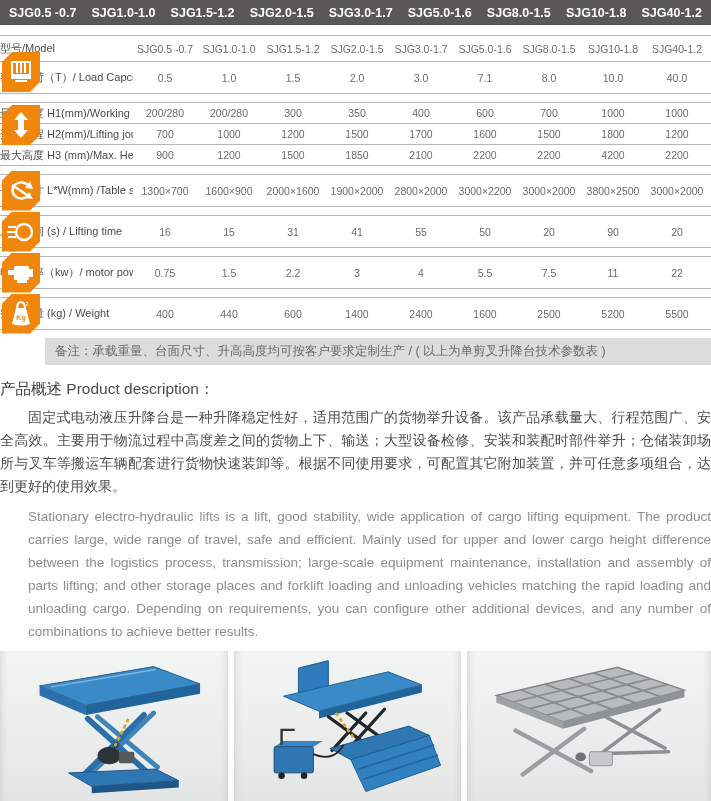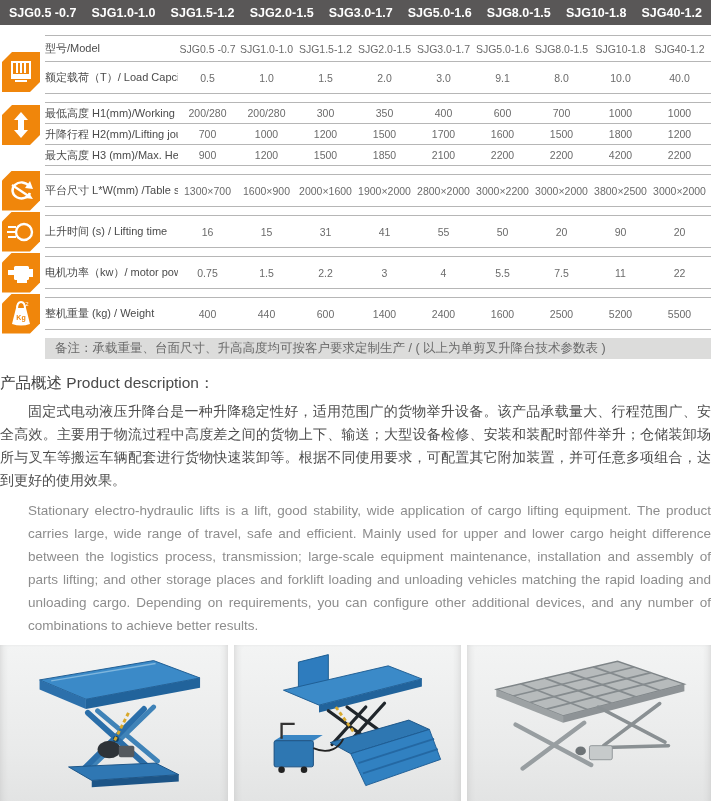--- a/index.html
+++ b/index.html
@@ -15,41 +15,41 @@
     height:25px; background:#595757;
     display:flex; align-items:center; justify-content:space-between;
     padding:0 9px;
   }
   .model-bar span {
     color:#fff; font-weight:bold; font-size:12.5px; white-space:nowrap;
   }
 
   
   .spec { margin-top:10px; }
-  .group { position:relative; padding-left:45px; margin-bottom:8px; }
+  .group { position:relative; margin-bottom:8px; }
   .rows  { border-top:1px solid #b6b6b6; }
   .trow  { display:flex; align-items:center; border-bottom:1px solid #b6b6b6; height:32px; }
   .group-0 .trow:first-child { height:26px; }
   .group-1 .trow { height:21px; }
   .tlabel { width:133px; flex:none; font-size:11px; color:#4a4a4a; white-space:nowrap; overflow:hidden; }
   .tvals  { flex:1; display:flex; padding-right:2px; }
   .tcell  { flex:1; text-align:center; font-size:10.5px; color:#6b6b6b; white-space:nowrap; }
 
   .badge {
     position:absolute; left:2px; top:50%; transform:translateY(-50%);
     width:38px; height:40px; background:#F0860B;
     clip-path:polygon(10px 0,100% 0,100% calc(100% - 10px),calc(100% - 10px) 100%,0 100%,0 10px);
     display:flex; align-items:center; justify-content:center;
   }
   .group-0 .badge { top:auto; bottom:2px; transform:none; }
   .group-1 .badge { top:36%; }
 
   
   .note {
-    margin:6px 0 0 45px; background:#dcdcdb; height:21px;
+    margin:6px 0 0 45px; background:#dcdcdb; height:27px;
     display:flex; align-items:center; padding:0 10px;
     font-size:12.5px; color:#696969;
   }
 
   
   .desc-head { margin:14px 0 2px 0; font-size:15.5px; color:#3d3d3d; }
   .desc-head .cnh { font-weight:normal; }
   .desc-head .enh { font-weight:normal; color:#4a4a4a; }
   .para-cn { margin-top:6px; font-size:14px; line-height:23px; color:#4e4e4e; text-indent:2em; text-align:justify;font-family:Liberation Serif, serif; }
   .para-en { margin-top:7px; font-size:13.5px; line-height:23px; color:#8d8d8d; text-align:justify;padding-left:28px; }
@@ -107,21 +107,21 @@
           </div>
         </div>
         <div class="trow">
           <div class="tlabel">额定载荷（T）/ Load Capcity</div>
           <div class="tvals">
             <span class="tcell">0.5</span>
             <span class="tcell">1.0</span>
             <span class="tcell">1.5</span>
             <span class="tcell">2.0</span>
             <span class="tcell">3.0</span>
-            <span class="tcell">9.1</span>
+            <span class="tcell">7.1</span>
             <span class="tcell">8.0</span>
             <span class="tcell">10.0</span>
             <span class="tcell">40.0</span>
           </div>
         </div>
       </div>
     </div>
     <div class="group group-1">
       <span class="badge">
     <svg width="24" height="28" viewBox="0 0 24 28">

